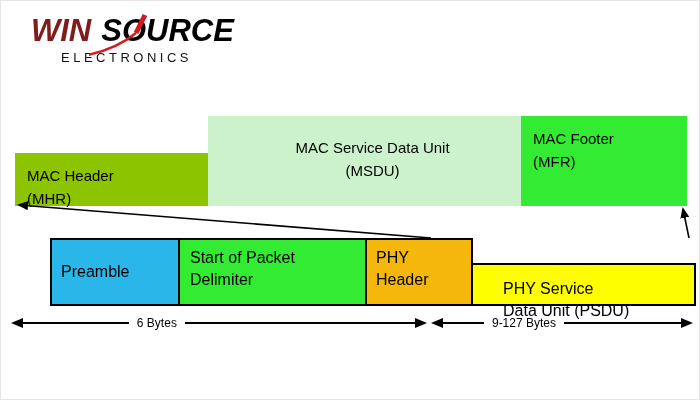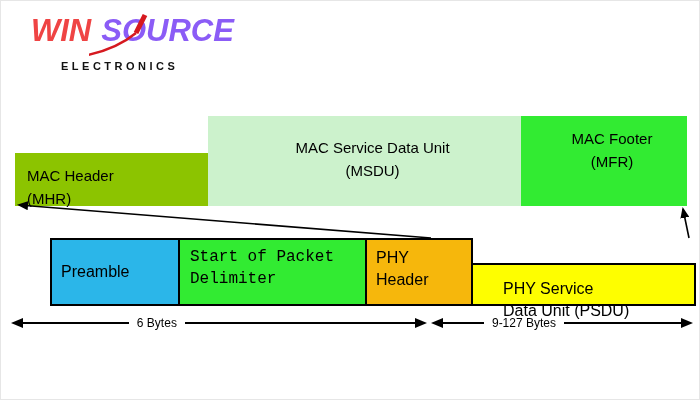--- a/index.html
+++ b/index.html
@@ -3,31 +3,31 @@
 <meta charset="utf-8">
 <style>
   * { margin:0; padding:0; box-sizing:border-box; }
   html,body { background:#fff; }
   body { font-family:"Liberation Sans", sans-serif; color:#000; }
   .page { position:relative; width:700px; height:400px; background:#ffffff; overflow:hidden; border:1px solid #e6e6e6; }
 
   
   .logo { position:absolute; left:30px; top:14px; width:230px; }
   .logo-main { font-style:italic; font-weight:bold; font-size:31px; line-height:1; white-space:nowrap; }
-  .logo-win { color:#ef4444; }
-  .logo-source { color:#8b5cf6; margin-left:10px; }
-  .logo-sub { margin-top:14px; margin-left:30px; font-size:11px; font-weight:bold; letter-spacing:3.5px; color:#121212; }
+  .logo-win { color:#7f1d1d; }
+  .logo-source { color:#000000; margin-left:10px; }
+  .logo-sub { margin-top:4px; margin-left:30px; font-size:13px; font-weight:normal; letter-spacing:3.5px; color:#121212; }
   .logo-swoosh { position:absolute; left:58px; top:-4px; width:120px; height:60px; pointer-events:none; }
 
   
   .mac-row { position:absolute; left:14px; top:115px; width:672px; height:90px; display:flex; }
   .mac-cell { font-size:15px; line-height:1.55; white-space:pre-line; }
   .mac-c1 { width:193px; padding:11px 8px 0 12px;margin-top:37px; }
   .mac-c2 { width:313px; padding:20px 8px 0 24px;text-align:center; }
-  .mac-c3 { flex:1;      padding:11px 8px 0 24px;text-align:center; }
+  .mac-c3 { flex:1;      padding:11px 8px 0 12px; }
 
   
   .connector { position:absolute; left:0; top:0; pointer-events:none; }
 
   
   .phy-row { position:absolute; left:5px; top:237px; width:690px; height:68px; display:flex; }
   .phy-cell { border:2px solid #000; font-size:16px; line-height:1.35; white-space:pre-line; }
   .phy-cell + .phy-cell { border-left:none; }
   .phy-c1 { width:130px; padding:21px 0 0 9px; }
   .phy-c2 { width:187px; padding:7px 0 0 10px; }
@@ -76,21 +76,21 @@
       <marker id="ah" markerWidth="11" markerHeight="9" refX="9" refY="4.5" orient="auto" markerUnits="userSpaceOnUse">
         <path d="M0,0 L11,4.5 L0,9 z" fill="#000"></path>
       </marker>
     </defs>
     <line x1="430" y1="237" x2="18" y2="204" stroke="#000" stroke-width="1.6" marker-end="url(#ah)"></line>
     <line x1="688" y1="237" x2="682" y2="208" stroke="#000" stroke-width="1.6" marker-end="url(#ah)"></line>
   </svg>
 
   <div class="phy-row">
     <div class="phy-cell phy-c1" style="background-color: rgb(43, 182, 233); margin-left: 44px;">Preamble</div>
-    <div class="phy-cell phy-c2" style="background-color: rgb(50, 235, 50); font-family: Liberation Mono, monospace;">Start of Packet
+    <div class="phy-cell phy-c2" style="background-color: rgb(50, 235, 50);">Start of Packet
 Delimiter</div>
     <div class="phy-cell phy-c3" style="background-color: rgb(246, 183, 12);">PHY
 Header</div>
     <div class="phy-cell phy-c4" style="background-color: rgb(254, 254, 0); margin-top: 25px;">PHY Service
 Data Unit (PSDU)</div>
   </div>
 
   <div class="measure measure-1">
     <div class="ah ah-l"></div>
     <div class="m-seg s1"></div>

